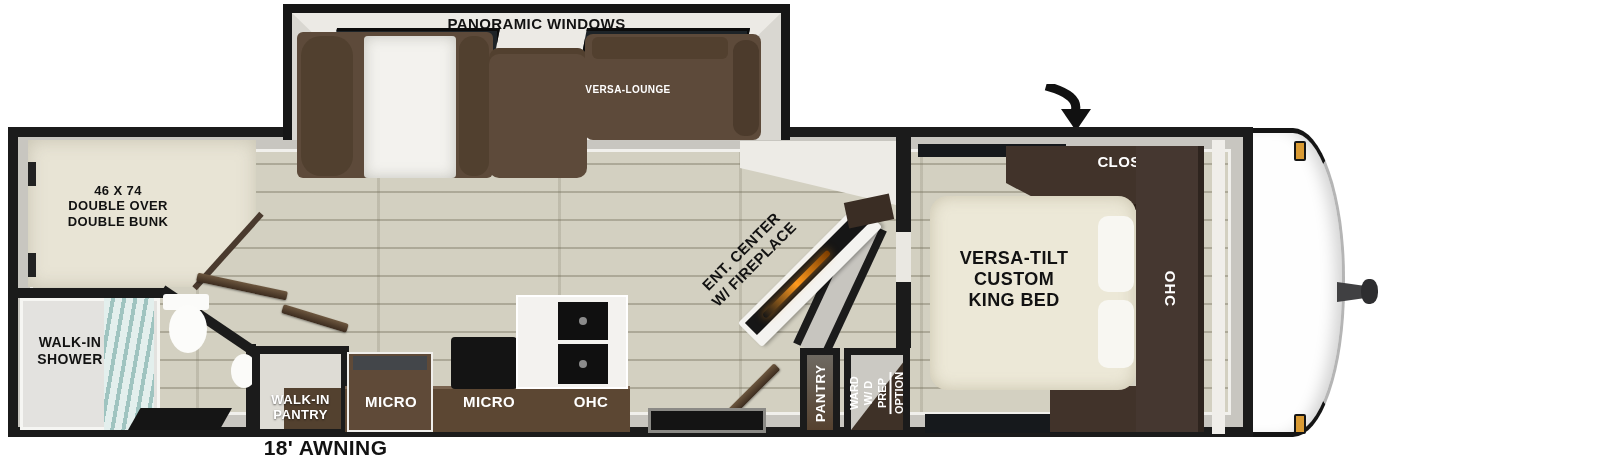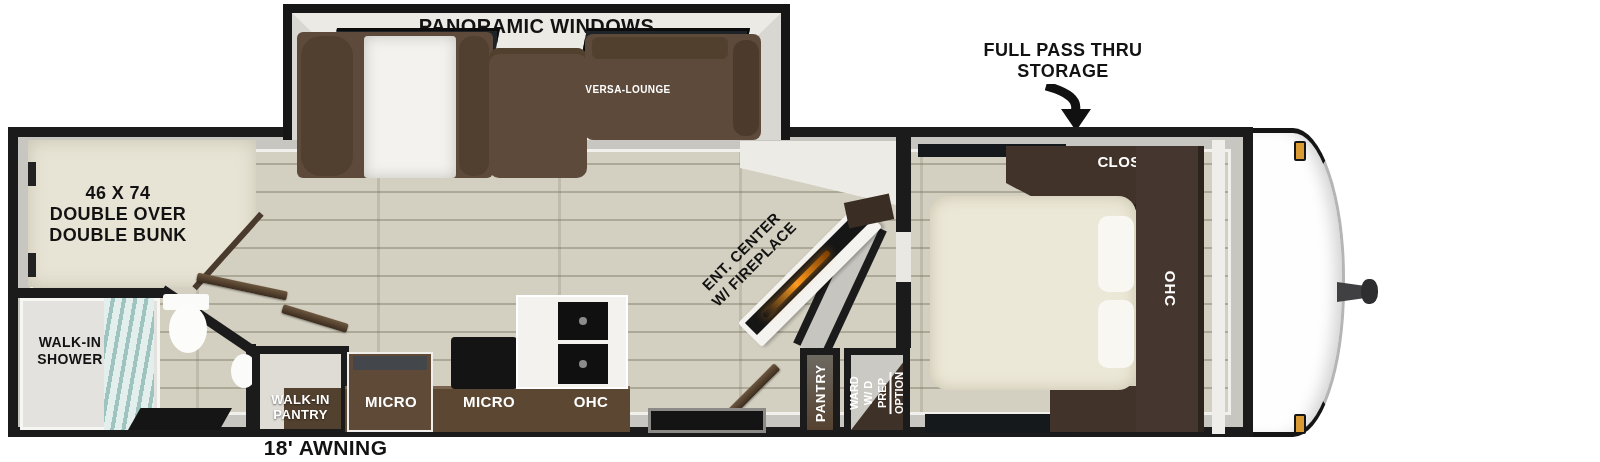--- a/index.html
+++ b/index.html
@@ -29,22 +29,20 @@
       border-radius:2px;box-shadow:0 1px 2px rgba(0,0,0,.4);}
   .wedge{position:absolute;background:#d9d7d1;}
   .brown{background:#5d4a3a;}
   .dkbrown{background:#41332a;}
 </style>
 </head>
 <body>
 
 <div class="stage">
 
-  <div class="lbl" style="left:958px;top:40px;width:210px;font-size:18px;">FULL PASS THRU
-STORAGE</div>
   <svg class="abs" style="left:1038px;top:84px;" width="58" height="48" viewBox="0 0 58 48">
     <path d="M8 2 C 30 8, 41 16, 37 28" fill="none" stroke="#111" stroke-width="9"></path>
     <polygon points="23,25 53,25 38,47" fill="#111"></polygon>
   </svg>
   <div class="lbl" style="left:228px;top:436px;width:195px;font-size:21px;">18' AWNING</div>
 
   <div class="body-outline">
     <div class="inner-wall"></div>
   </div>
 
@@ -54,21 +52,21 @@
               box-shadow:inset -14px 0 16px -8px rgba(0,0,0,.18);"></div>
   <div class="abs" style="left:1294px;top:141px;width:8px;height:16px;background:#d99a33;border:2px solid #151515;border-radius:2px;"></div>
   <div class="abs" style="left:1294px;top:414px;width:8px;height:16px;background:#d99a33;border:2px solid #151515;border-radius:2px;"></div>
   <div class="abs" style="left:1337px;top:282px;width:32px;height:20px;background:#404042;
               clip-path:polygon(0 0,100% 22%,100% 78%,0 100%);"></div>
   <div class="abs" style="left:1361px;top:279px;width:17px;height:25px;background:#2e2e30;border-radius:45%;"></div>
 
   <div class="slide">
     <div class="wedge" style="left:0;top:0;width:42px;height:127px;clip-path:polygon(0 0,100% 32%,100% 100%,0 100%);"></div>
     <div class="wedge" style="right:0;top:0;width:42px;height:127px;clip-path:polygon(100% 0,0 32%,0 100%,100% 100%);"></div>
-    <div class="lbl" style="left:0;top:2px;width:100%;font-size:20px;">PANORAMIC WINDOWS</div>
+    <div class="lbl" style="left:0;top:2px;width:100%;font-size:15px;">PANORAMIC WINDOWS</div>
     <div class="blackwin" style="left:40px;top:15px;width:168px;height:26px;"></div>
     <div class="blackwin" style="left:290px;top:15px;width:168px;height:26px;"></div>
   </div>
 
   <div class="abs brown" style="left:297px;top:32px;width:196px;height:146px;border-radius:6px;"></div>
   <div class="abs" style="left:301px;top:36px;width:52px;height:140px;background:#51402f;border-radius:20px;"></div>
   <div class="abs" style="left:364px;top:36px;width:92px;height:142px;background:#f3f2ee;border-radius:4px;
               box-shadow:inset 0 0 14px rgba(150,150,140,.5);"></div>
   <div class="abs" style="left:459px;top:36px;width:30px;height:140px;background:#51402f;border-radius:14px;"></div>
 
@@ -77,21 +75,21 @@
   <div class="abs" style="left:592px;top:37px;width:136px;height:22px;background:#52402f;border-radius:6px;"></div>
   <div class="abs" style="left:733px;top:40px;width:26px;height:96px;background:#4c3b2c;border-radius:12px;"></div>
   <div class="lbl white" style="left:553px;top:84px;width:150px;font-size:10px;">VERSA-LOUNGE</div>
 
   <div class="abs" style="left:28px;top:140px;width:228px;height:147px;background:#e8e4d5;
               clip-path:polygon(0 0,100% 0,100% 52%,72% 100%,0 100%);
               box-shadow:inset 0 0 18px rgba(140,135,115,.35);"></div>
   <div class="abs" style="left:28px;top:162px;width:8px;height:24px;background:#222;"></div>
   <div class="abs" style="left:28px;top:253px;width:8px;height:24px;background:#222;"></div>
   <div class="abs" style="left:178px;top:248px;width:100px;height:6px;background:#4a3a2e;transform:rotate(-48deg);"></div>
-  <div class="lbl" style="left:42px;top:183px;width:152px;font-size:18px;">46 X 74
+  <div class="lbl" style="left:42px;top:183px;width:152px;font-size:13px;">46 X 74
 DOUBLE OVER
 DOUBLE BUNK</div>
 
   <div class="door" style="left:196px;top:282px;width:92px;transform:rotate(12deg);"></div>
   <div class="door" style="left:281px;top:314px;width:68px;transform:rotate(17deg);"></div>
   <div class="door" style="left:702px;top:393px;width:88px;transform:rotate(-45deg);"></div>
 
   <div class="abs" style="left:8px;top:288px;width:160px;height:10px;background:#1b1b1b;"></div>
   <div class="abs" style="left:153px;top:316px;width:112px;height:10px;background:#1b1b1b;transform:rotate(34deg);"></div>
   <div class="abs" style="left:246px;top:344px;width:10px;height:93px;background:#1b1b1b;"></div>
@@ -171,16 +169,19 @@
   <div class="lbl white" style="left:1086px;top:153px;width:86px;font-size:15px;">CLOSET</div>
   <div class="abs" style="left:1136px;top:146px;width:68px;height:286px;background:#453730;
               box-shadow:inset -6px 0 0 #2e241e;">
     <div class="vwrap90" style="font-size:15px;letter-spacing:1px;">OHC</div>
   </div>
   <div class="abs dkbrown" style="left:1050px;top:386px;width:86px;height:46px;"></div>
   <div class="abs" style="left:930px;top:196px;width:206px;height:194px;background:#ece8d7;border-radius:18px;
               box-shadow:inset 0 0 16px rgba(150,140,110,.4);"></div>
   <div class="abs" style="left:1098px;top:216px;width:36px;height:76px;background:#f8f7f2;border-radius:10px;"></div>
   <div class="abs" style="left:1098px;top:300px;width:36px;height:68px;background:#f8f7f2;border-radius:10px;"></div>
+  <div class="lbl" style="left:936px;top:248px;width:156px;font-size:18px;">VERSA-TILT
+CUSTOM
+KING BED</div>
 
   <div class="abs" style="left:1212px;top:140px;width:13px;height:294px;background:#f0eeea;"></div>
 
 </div>
 
 </body></html>

